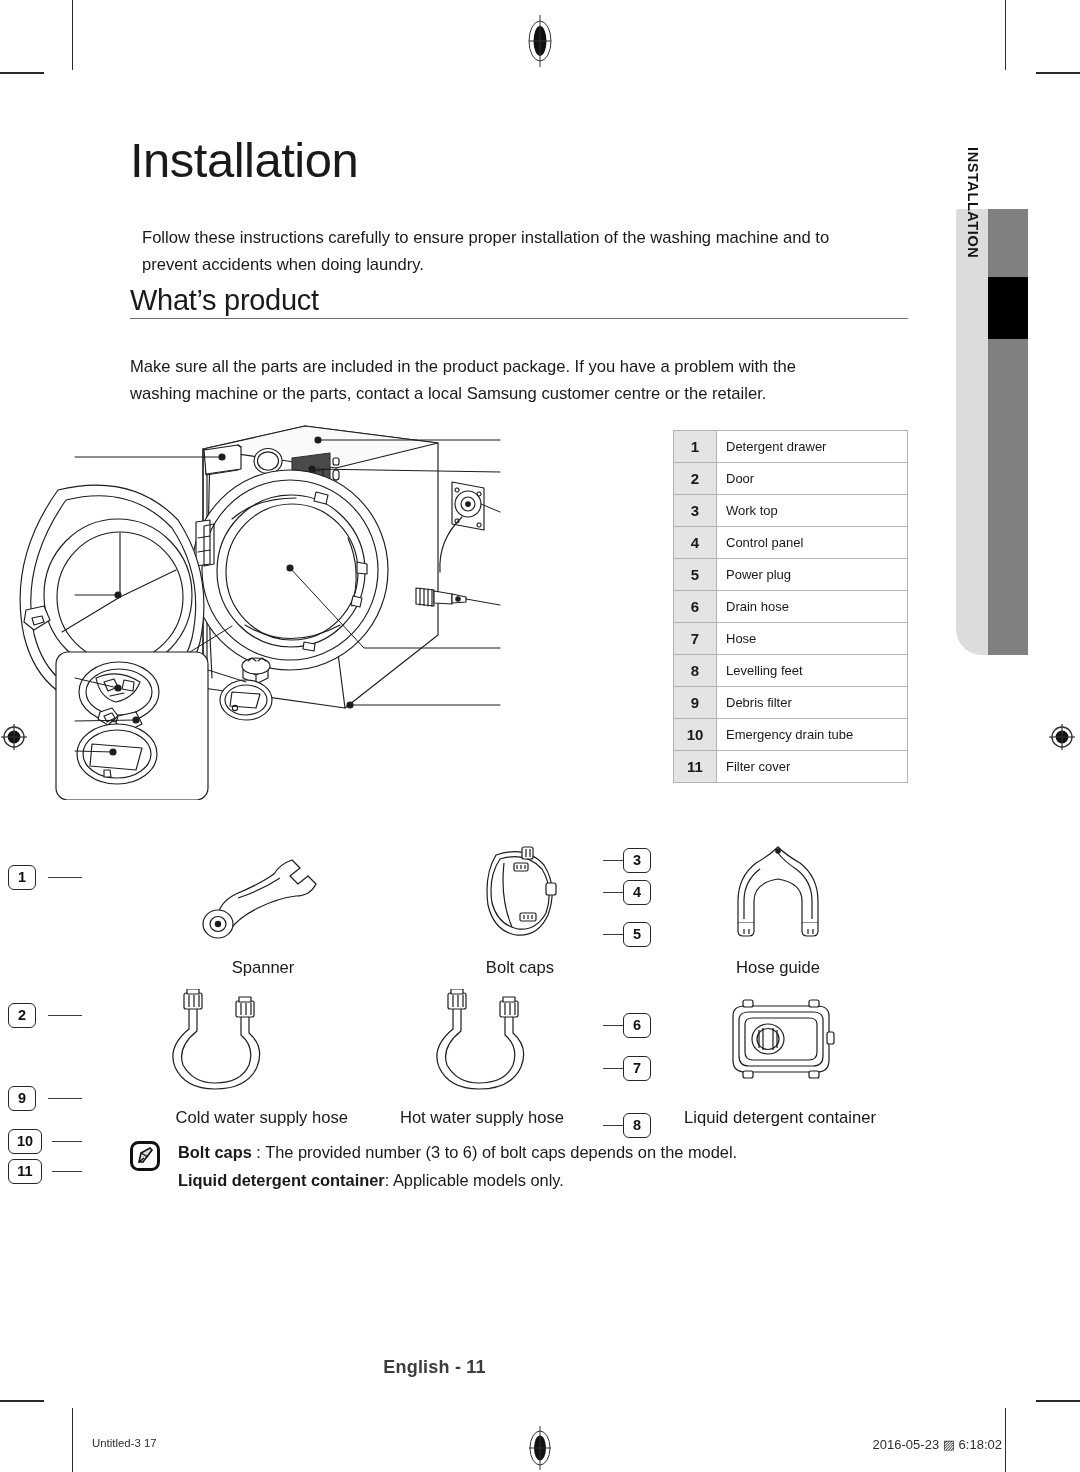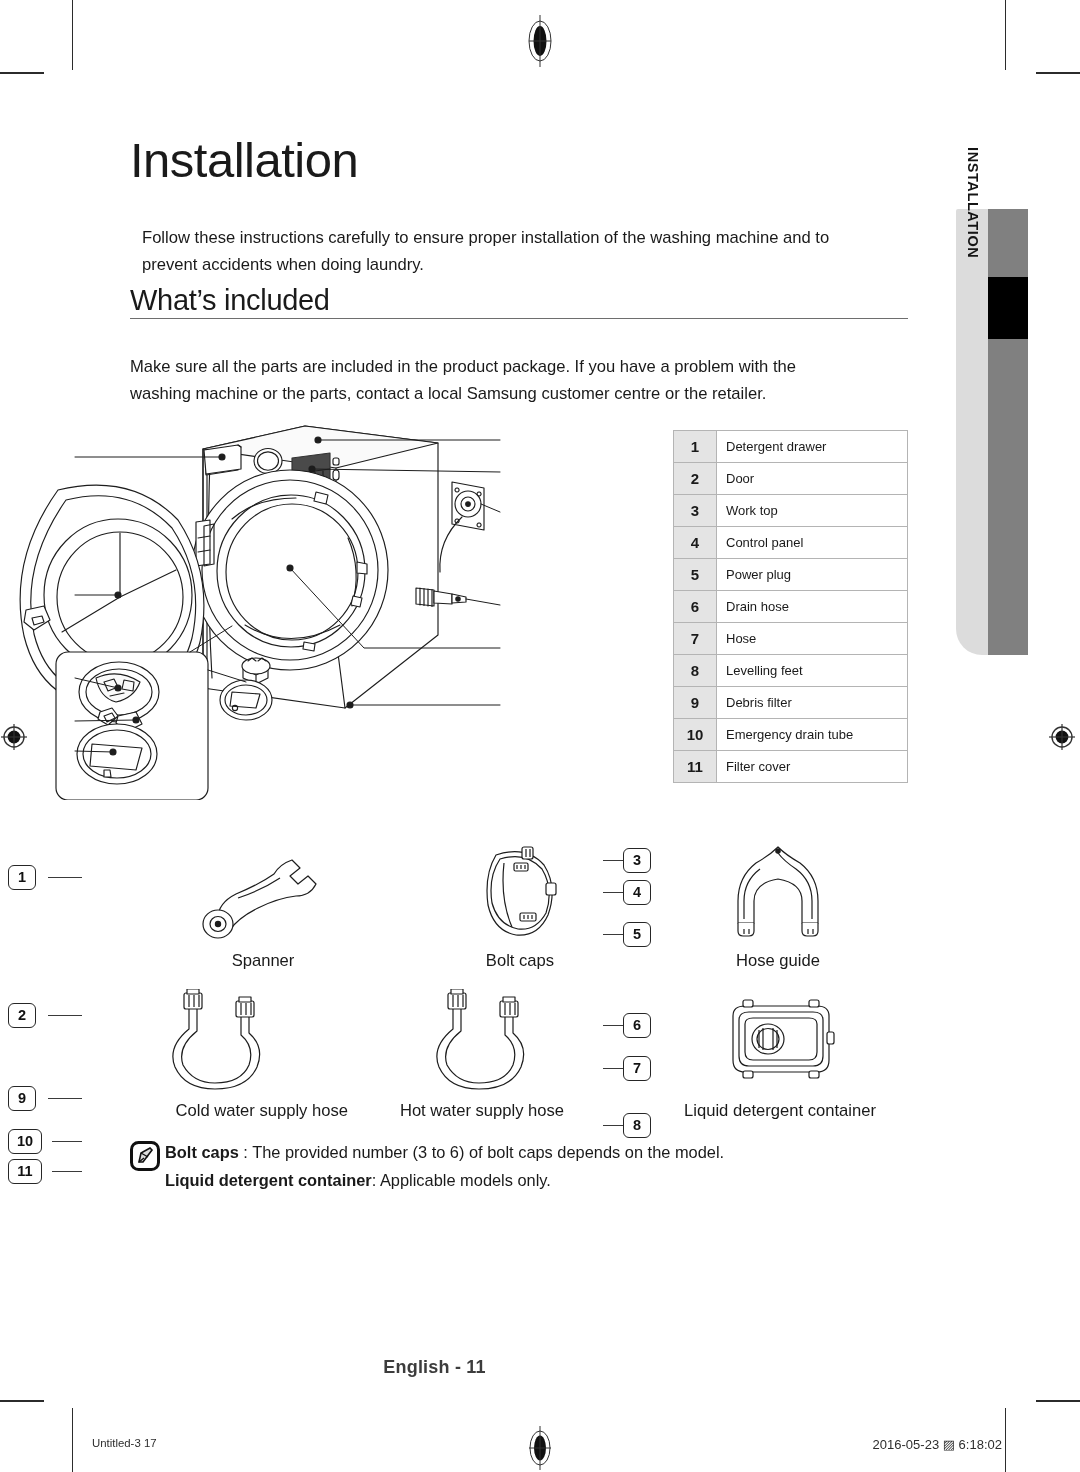--- a/index.html
+++ b/index.html
@@ -62,26 +62,26 @@
   .parts-table tr{height:32px;}
   .parts-table td{border:1px solid #b4b4b4;font-size:13px;padding:0;}
   .parts-table td.num{width:42px;background:#e4e4e4;text-align:center;font-weight:bold;font-size:15px;}
   .parts-table td.lbl{padding-left:9px;}
 
   
   .acc{position:absolute;left:130px;top:838px;width:780px;}
   .acc-row{position:relative;width:780px;height:150px;}
   .acc-cell{position:absolute;width:260px;text-align:center;}
   .acc-art{height:112px;display:flex;align-items:center;justify-content:center;}
-  .acc-name{font-size:16.6px;line-height:22px;}
+  .acc-name{font-size:16.6px;line-height:22px;margin-top:7px;}
 
   
   .note{position:absolute;left:130px;top:1138px;width:790px;}
   .note-icon{position:absolute;left:0;top:3px;width:30px;height:30px;}
-  .note-lines{margin-left:35px;font-size:16.4px;line-height:28px;}
+  .note-lines{margin-left:48px;font-size:16.4px;line-height:28px;}
   .note-lines b{font-weight:bold;}
 
   
   .page-footer{position:absolute;top:1357px;left:0;width:869px;text-align:center;
     font-size:18px;font-weight:bold;color:#3c3c3c;letter-spacing:.2px;}
   .sheet-left{position:absolute;left:92px;top:1437px;font-size:11.4px;color:#2d2d2d;}
   .sheet-right{position:absolute;right:78px;top:1437px;font-size:13px;color:#2d2d2d;}
   .sheet-bar{position:absolute;width:1px;background:#2d2d2d;}
 </style>
 </head>
@@ -124,21 +124,21 @@
   <div class="side-tab">
     <div class="light"></div>
     <div class="dark"></div>
     <div class="mark"></div>
     <div class="tab-label">INSTALLATION</div>
   </div>
 
   <div class="content">
     <h1 class="title">Installation</h1>
     <p class="intro">Follow these instructions carefully to ensure proper installation of the washing machine and to prevent accidents when doing laundry.</p>
-    <h2 class="section">What’s included</h2>
+    <h2 class="section">What’s product</h2>
     <div class="rule"></div>
     <p class="lead">Make sure all the parts are included in the product package. If you have a problem with the washing machine or the parts, contact a local Samsung customer centre or the retailer.</p>
   </div>
 
   <div class="figure">
     <svg class="fig-svg" width="790" height="380" viewBox="0 0 790 380">
       <g fill="none" stroke="#1d1d1d" stroke-width="1.15" stroke-linejoin="round" stroke-linecap="round">
 
         <path d="M203 29 L305 6 L438 23 L438 215 L345 288 L203 268 Z" fill="#fff"></path>
 

